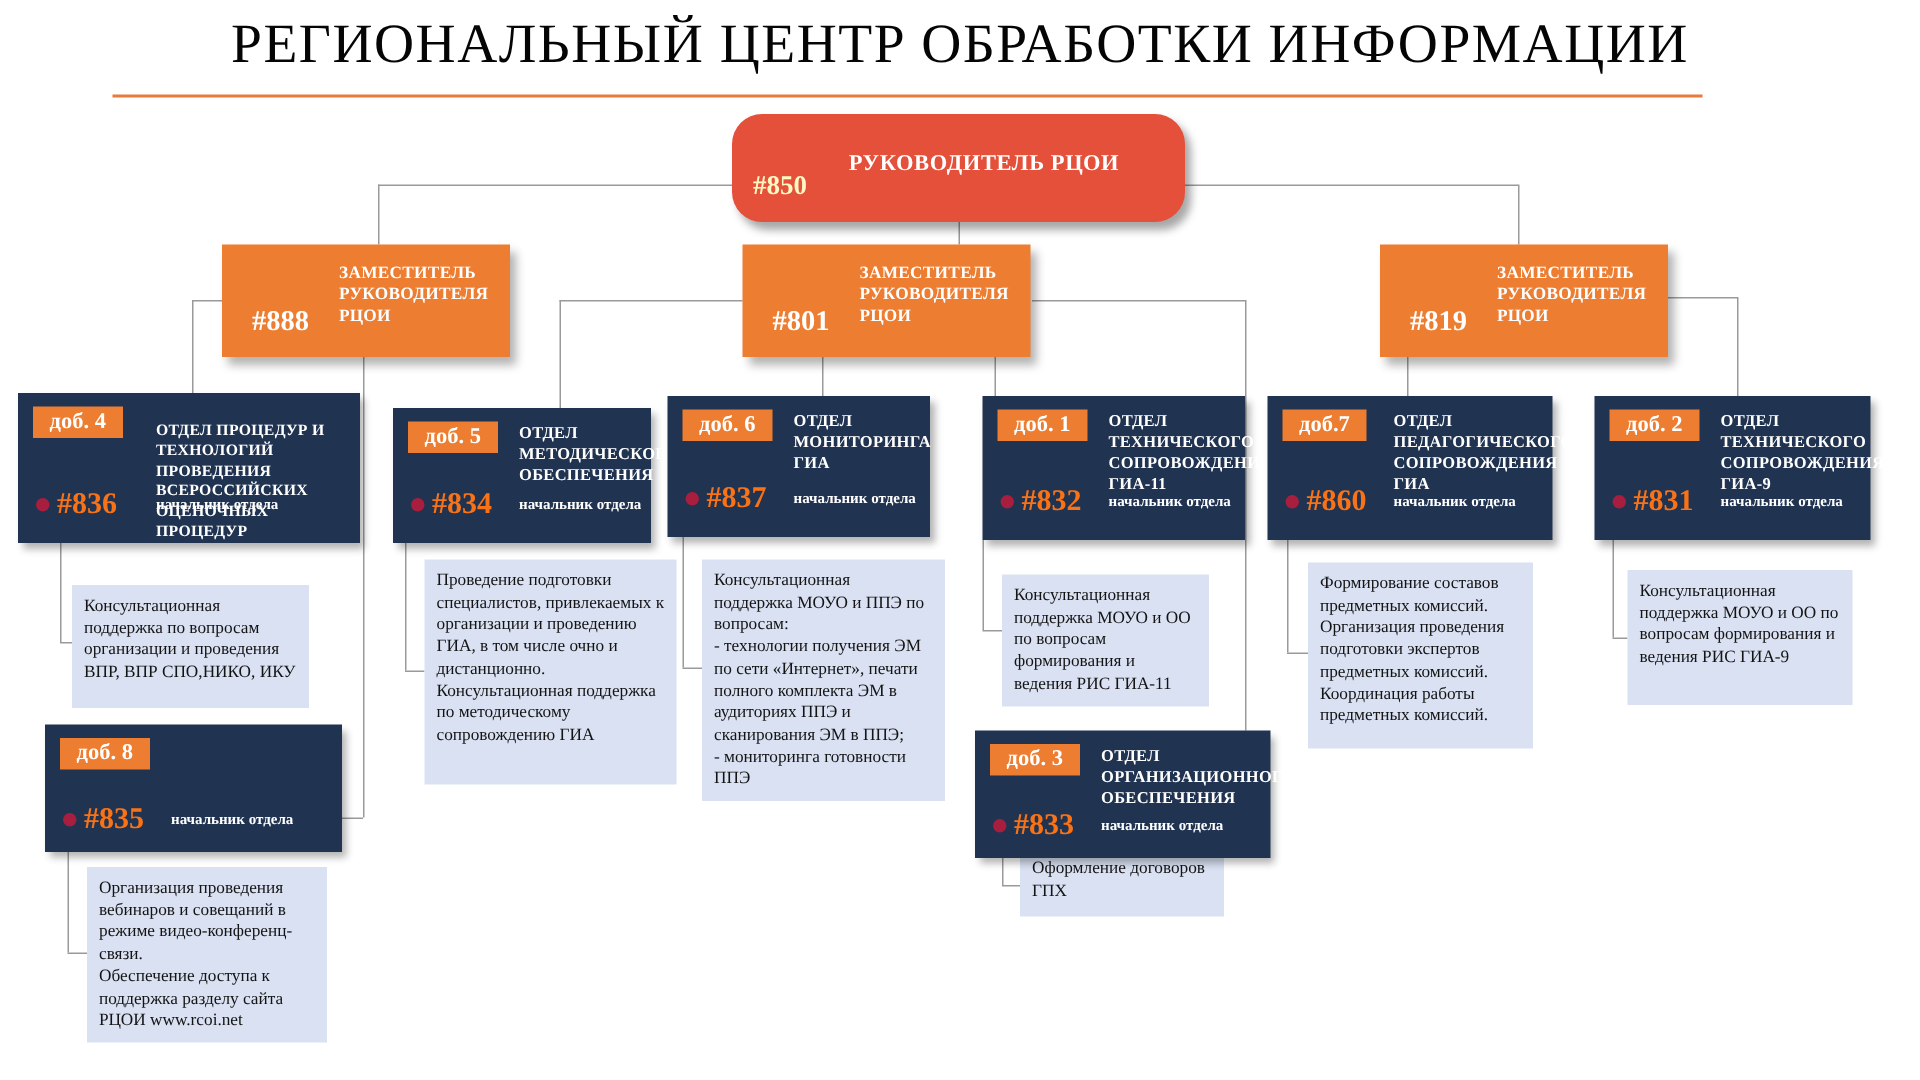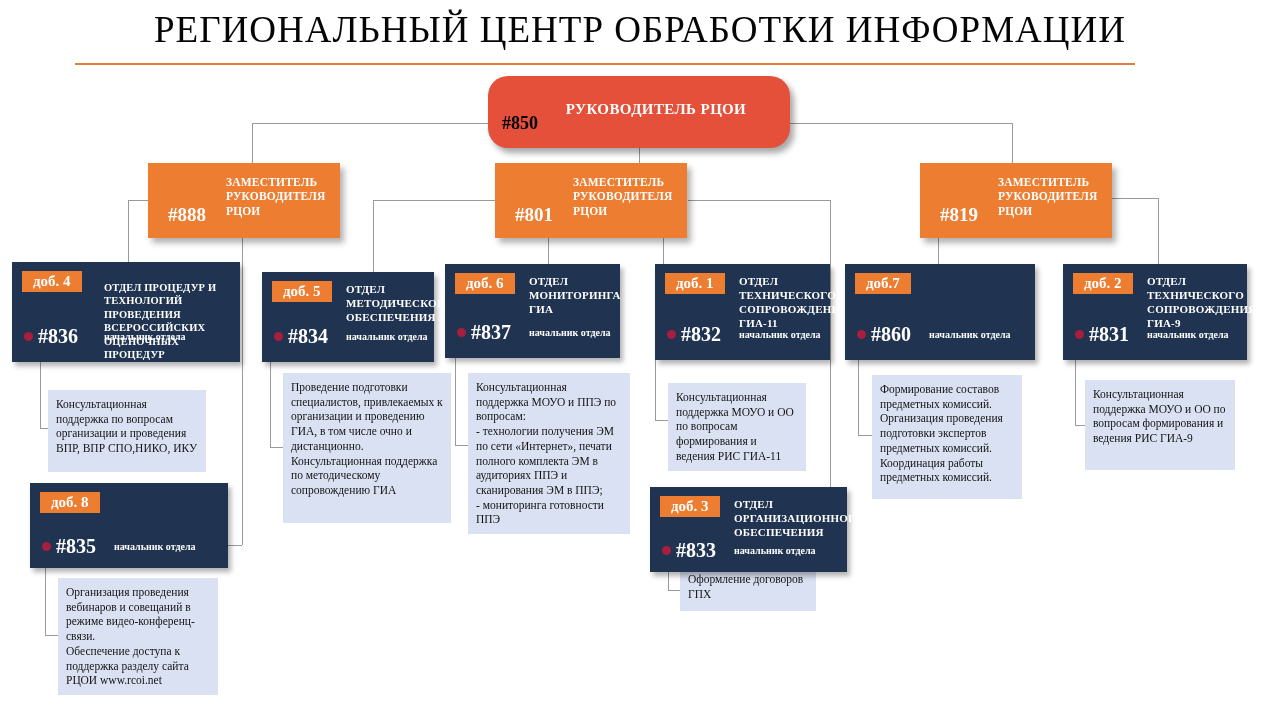--- a/index.html
+++ b/index.html
@@ -17,21 +17,21 @@
   .line{position:absolute;background:#9a9a9a;z-index:1;}
   
   .head-box{
     position:absolute;left:488px;top:76px;width:302px;height:72px;background:#e4503a;
     box-shadow:4px 5px 6px rgba(0,0,0,.35);z-index:3;border-radius:20px;
   }
   .head-label{
     position:absolute;top:25px;left:0;width:100%;padding-left:34px;box-sizing:border-box;
     text-align:center;color:#ffffff;font-weight:bold;font-size:15px;letter-spacing:.4px;
   }
-  .head-ext{position:absolute;left:14px;bottom:14px;color:#000000;font-weight:bold;font-size:18px;}
+  .head-ext{position:absolute;left:14px;bottom:14px;color:#fef9c3;font-weight:bold;font-size:18px;}
   
   .deputy{
     position:absolute;top:163px;width:192px;height:75px;background:#ed7d31;
     box-shadow:4px 5px 6px rgba(0,0,0,.3);z-index:3;
   }
   .deputy-label{
     position:absolute;left:78px;top:12px;right:4px;color:#ffffff;font-weight:bold;
     font-size:11.5px;line-height:1.25;letter-spacing:.2px;
   }
   .deputy-ext{position:absolute;left:20px;bottom:12px;color:#ffffff;font-weight:bold;font-size:19px;}
@@ -43,21 +43,21 @@
     position:absolute;left:10px;top:9px;background:#ed7d31;color:#ffffff;
     font-weight:bold;font-size:15px;padding:2px 11px;white-space:nowrap;
   }
   .dept-title{
     position:absolute;left:84px;top:10px;right:4px;color:#ffffff;font-weight:bold;
     font-size:11px;line-height:1.28;letter-spacing:.2px;
   }
   .t-sm{font-size:10.5px;left:92px;top:7px;margin-top:12px;}
   .ext-row{position:absolute;left:12px;bottom:14px;display:flex;align-items:center;gap:5px;}
   .dot{width:9px;height:9px;border-radius:50%;background:#a81e3f;display:inline-block;}
-  .ext{color:#ffffff;font-weight:bold;font-size:20px;}
+  .ext{color:#f97316;font-weight:bold;font-size:20px;}
   .role{position:absolute;left:84px;bottom:20px;color:#ffffff;font-weight:bold;font-size:10px;}
   .role-sm{left:92px;}
   
   .note{
     position:absolute;background:#d9e1f2;color:#141414;font-size:11.5px;line-height:1.28;
     padding:7px 8px;box-sizing:border-box;white-space:pre-line;z-index:2;
   }
 </style>
 </head>
 <body>
@@ -153,20 +153,21 @@
   <div class="dept-title">ОТДЕЛ ТЕХНИЧЕСКОГО СОПРОВОЖДЕНИЯ ГИА-11</div>
   <div class="ext-row">
     <span class="dot"></span>
     <span class="ext">#832</span>
   </div>
   <div class="role">начальник отдела</div>
 </div>
 
 <div class="dept" style="left:845px;top:264px;width:190px;height:96px">
   <span class="badge">доб.7</span>
+  <div class="dept-title">ОТДЕЛ ПЕДАГОГИЧЕСКОГО СОПРОВОЖДЕНИЯ ГИА</div>
   <div class="ext-row">
     <span class="dot"></span>
     <span class="ext">#860</span>
   </div>
   <div class="role">начальник отдела</div>
 </div>
 
 <div class="dept" style="left:1063px;top:264px;width:184px;height:96px">
   <span class="badge">доб. 2</span>
   <div class="dept-title">ОТДЕЛ ТЕХНИЧЕСКОГО СОПРОВОЖДЕНИЯ ГИА-9</div>

